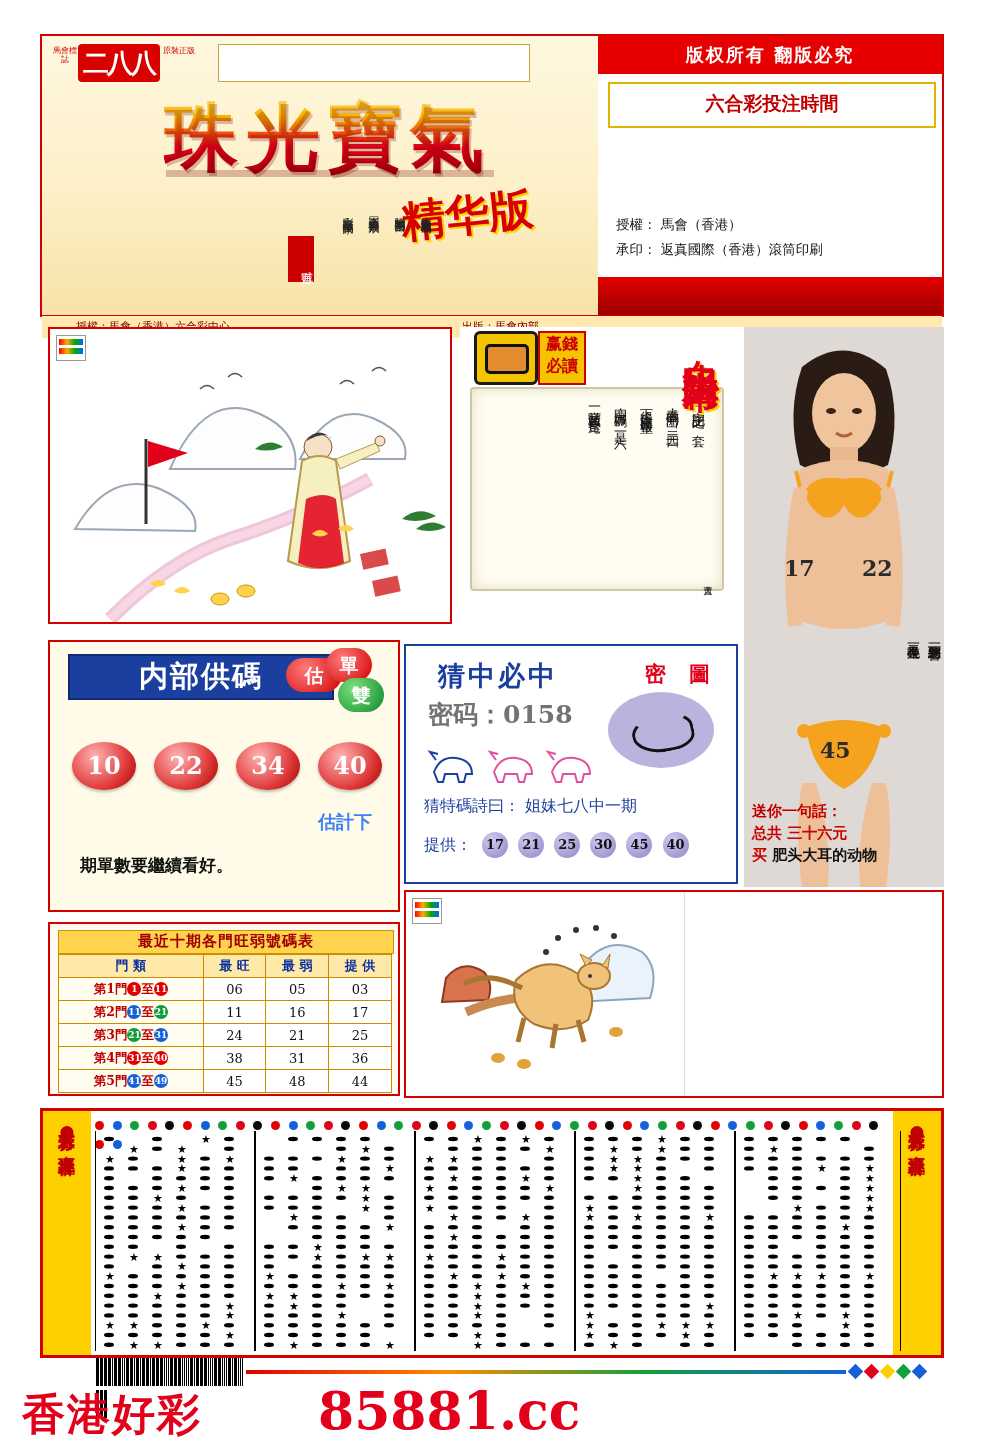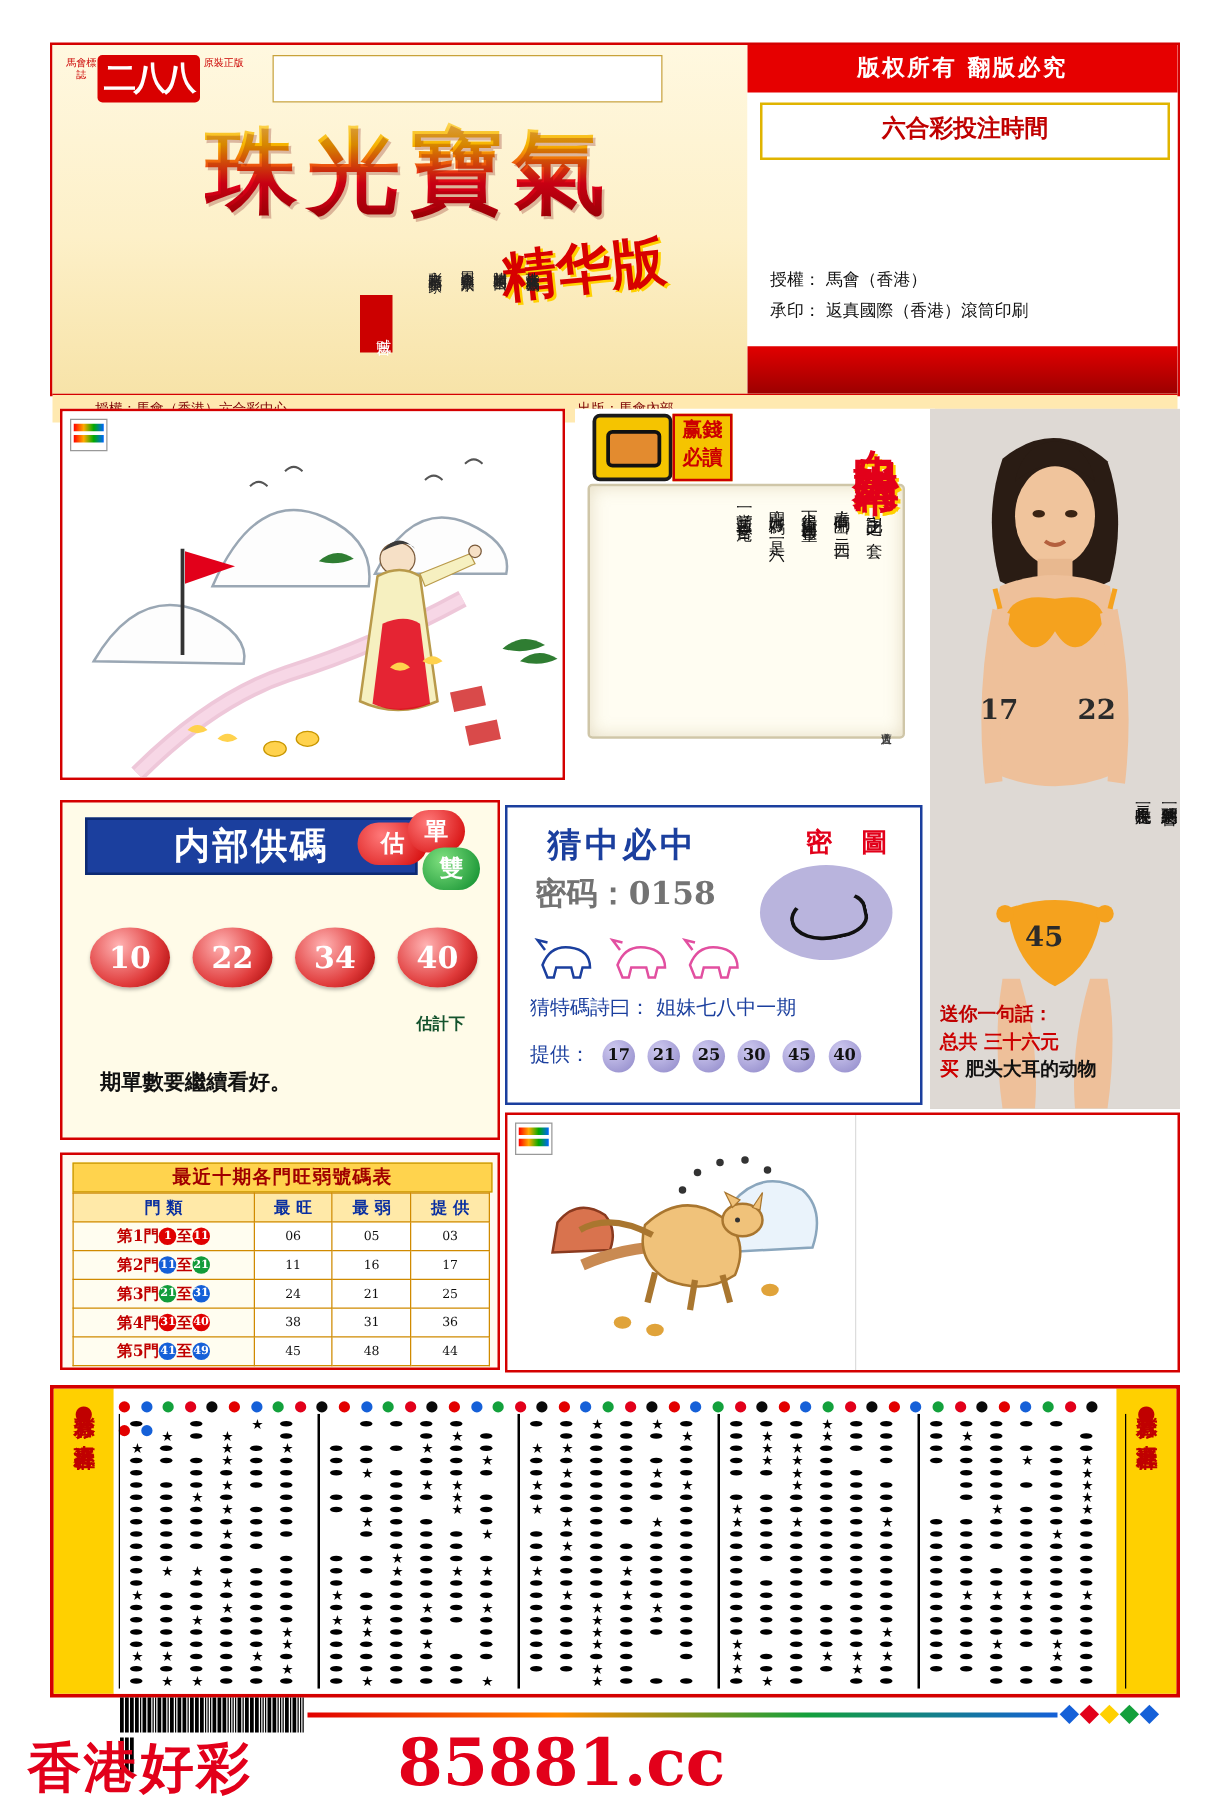--- a/index.html
+++ b/index.html
@@ -10,21 +10,21 @@
   .header{position:absolute;left:40px;top:34px;width:904px;height:283px;border:2px solid #d40000;background:#fff;box-sizing:border-box;}
   .hdr-left{position:absolute;left:0;top:0;width:556px;height:279px;background:linear-gradient(180deg,#fff8e0 0%,#fdf0c8 55%,#f7e3a8 100%);}
   .logo-box{position:absolute;left:10px;top:6px;width:150px;height:44px;}
   .logo-tag{position:absolute;left:0;top:4px;width:26px;font-size:8px;line-height:9px;color:#c00;text-align:center;}
   .logo-main{position:absolute;left:26px;top:2px;width:82px;height:38px;background:#d90000;border-radius:4px;color:#fff;font-size:26px;line-height:38px;text-align:center;letter-spacing:-2px;font-weight:bold;}
   .logo-right{position:absolute;left:110px;top:4px;width:34px;font-size:8px;line-height:9px;color:#c00;text-align:center;}
   .hdr-inputbox{position:absolute;left:176px;top:8px;width:310px;height:36px;border:1px solid #c8a23a;background:#fff;}
   .title-zh{position:absolute;left:36px;top:52px;width:500px;height:110px;text-align:center;}
   .title-zh span{display:inline-block;font-family:"DejaVu Serif","Liberation Serif",serif;font-weight:bold;font-size:74px;line-height:98px;letter-spacing:8px;
      background:linear-gradient(180deg,#ffe98a 0%,#f7b500 28%,#e2001a 60%,#8c0000 100%);-webkit-background-clip:text;background-clip:text;color:transparent;
-     text-shadow:2px 3px 0 rgba(120,0,0,.25);}
+     text-shadow:2px 3px 0 rgba(120,0,0,.25);text-decoration:underline;}
   .title-sub{position:absolute;left:300px;top:150px;width:250px;text-align:center;transform:rotate(-6deg);
      font-family:"DejaVu Serif","Liberation Serif",serif;font-weight:bold;font-size:44px;color:#d70000;text-shadow:2px 2px 0 #ffd000;}
   .poem{position:absolute;left:60px;top:172px;width:330px;height:92px;display:flex;flex-direction:row-reverse;gap:13px;}
   .poem .col{writing-mode:vertical-rl;text-orientation:upright;font-size:11px;line-height:13px;color:#222;letter-spacing:1px;font-family:"DejaVu Serif","Liberation Serif",serif;}
   .seal{position:absolute;left:246px;top:200px;width:26px;height:46px;background:#c00;color:#fff;font-size:12px;line-height:15px;text-align:center;padding-top:5px;box-sizing:border-box;writing-mode:vertical-rl;text-orientation:upright;}
   .hdr-right{position:absolute;left:556px;top:0;width:344px;height:279px;background:#fff;}
   .copyright{position:absolute;left:0;top:0;width:344px;height:38px;background:#e60000;color:#fff;font-size:18px;line-height:38px;text-align:center;letter-spacing:2px;font-weight:bold;}
   .bet-time{position:absolute;left:10px;top:46px;width:324px;height:42px;border:2px solid #e0b400;background:#fff;color:#c00000;font-size:19px;line-height:38px;text-align:center;font-weight:bold;}
   .pub-lines{position:absolute;left:18px;top:176px;width:320px;font-size:13.5px;line-height:25px;color:#111;}
   .redbar-small{position:absolute;left:0;top:241px;width:344px;height:38px;background:linear-gradient(180deg,#e20000,#9c0000);}
@@ -64,41 +64,41 @@
 
   
   .inner-box{position:absolute;left:48px;top:640px;width:352px;height:272px;border:2px solid #d40000;background:#fffbe8;box-sizing:border-box;}
   .inner-title{position:absolute;left:18px;top:12px;width:262px;height:42px;background:#1b3f9e;border:2px solid #0d2a73;color:#fff;font-size:29px;line-height:40px;text-align:center;font-family:"DejaVu Serif","Liberation Serif",serif;font-weight:bold;letter-spacing:2px;}
   .pill{position:absolute;width:56px;height:34px;border-radius:18px;color:#fff;font-size:19px;line-height:34px;text-align:center;font-weight:bold;}
   .pill.red{background:radial-gradient(circle at 35% 30%,#ff7a7a,#d10000);}
   .pill.green{background:radial-gradient(circle at 35% 30%,#7fe07f,#0a8a2a);}
   .num-row{position:absolute;left:22px;top:100px;width:310px;height:52px;}
   .ball{position:absolute;width:64px;height:48px;border-radius:50%;background:radial-gradient(circle at 36% 30%,#ffb3b3,#e03b3b 60%,#a10000);
      color:#fff;font-size:24px;line-height:48px;text-align:center;font-weight:bold;font-family:"DejaVu Serif","Liberation Serif",serif;box-shadow:0 2px 3px rgba(0,0,0,.25);}
-  .estimate{position:absolute;right:26px;top:168px;font-size:13px;color:#14532d;font-weight:bold;font-family:"DejaVu Serif","Liberation Serif",serif;}
+  .estimate{position:absolute;right:26px;top:168px;font-size:18px;color:#3b82f6;font-weight:bold;font-family:"DejaVu Serif","Liberation Serif",serif;}
   .inner-note{position:absolute;left:30px;top:212px;font-size:17px;color:#111;font-weight:bold;font-family:"DejaVu Serif","Liberation Serif",serif;}
 
   
   .guess{position:absolute;left:404px;top:644px;width:334px;height:240px;border:2px solid #1b3f9e;background:#fff;box-sizing:border-box;}
   .guess-t{position:absolute;left:32px;top:12px;font-size:27px;color:#1b3f9e;font-family:"DejaVu Serif","Liberation Serif",serif;font-weight:bold;letter-spacing:3px;}
   .guess-密图{position:absolute;right:18px;top:14px;font-size:21px;color:#e2001a;font-family:"DejaVu Serif","Liberation Serif",serif;font-weight:bold;letter-spacing:8px;}
   .code{position:absolute;left:22px;top:52px;font-size:25px;color:#737373;font-family:"DejaVu Serif","Liberation Serif",serif;font-weight:bold;}
   .circ{position:absolute;right:22px;top:46px;width:106px;height:76px;border-radius:50%;background:#b9b4dd;}
   .circ:after{content:"";position:absolute;left:24px;top:22px;width:56px;height:32px;border:3px solid #111;border-radius:50% 50% 40% 60%;border-top-color:transparent;transform:rotate(-12deg);}
   .animals{position:absolute;left:20px;top:96px;width:180px;height:44px;}
   .poem2{position:absolute;left:18px;top:150px;font-size:16px;color:#1b3f9e;font-family:"DejaVu Serif","Liberation Serif",serif;}
   .provide{position:absolute;left:18px;top:186px;font-size:16px;color:#1b3f9e;font-family:"DejaVu Serif","Liberation Serif",serif;}
   .bball{display:inline-block;width:26px;height:26px;border-radius:50%;background:radial-gradient(circle at 35% 30%,#cfcaf0,#8e87c8);color:#111;font-size:13px;line-height:26px;text-align:center;margin-left:5px;vertical-align:middle;font-weight:bold;}
 
   
   .tbl-box{position:absolute;left:48px;top:922px;width:352px;height:174px;border:2px solid #d40000;background:#fffaf0;box-sizing:border-box;}
   .tbl-title{position:absolute;left:8px;top:6px;width:334px;height:22px;background:#ffd34d;border:1px solid #c89600;color:#a00000;font-size:15px;line-height:20px;text-align:center;font-weight:bold;font-family:"DejaVu Serif","Liberation Serif",serif;letter-spacing:1px;}
   table.rank{position:absolute;left:8px;top:30px;width:334px;border-collapse:collapse;font-family:"DejaVu Serif","Liberation Serif",serif;}
   table.rank th{background:#ffe9a8;border:1px solid #d08a00;color:#0a2fa0;font-size:13px;height:20px;font-weight:bold;}
-  table.rank td{border:1px solid #d08a00;font-size:10px;height:20px;text-align:center;color:#111;background:#fff;}
+  table.rank td{border:1px solid #d08a00;font-size:13px;height:20px;text-align:center;color:#111;background:#fff;}
   table.rank td.lab{color:#c00000;font-weight:bold;background:#fffdf0;font-size:12.5px;}
   .mini{display:inline-block;width:14px;height:14px;border-radius:50%;color:#fff;font-size:9px;line-height:14px;text-align:center;vertical-align:middle;}
   .mini.r{background:#e00000;} .mini.b{background:#1560d8;} .mini.g{background:#119c3a;}
 
   
   .comic2{position:absolute;left:404px;top:890px;width:540px;height:208px;border:2px solid #d40000;background:#fff;box-sizing:border-box;}
   .comic2 .inner{position:absolute;left:0;top:0;width:278px;height:204px;border-right:1px solid #ddd;overflow:hidden;}
 
   
   .bottom{position:absolute;left:40px;top:1108px;width:904px;height:250px;border:3px solid #d40000;background:#fff;box-sizing:border-box;}

